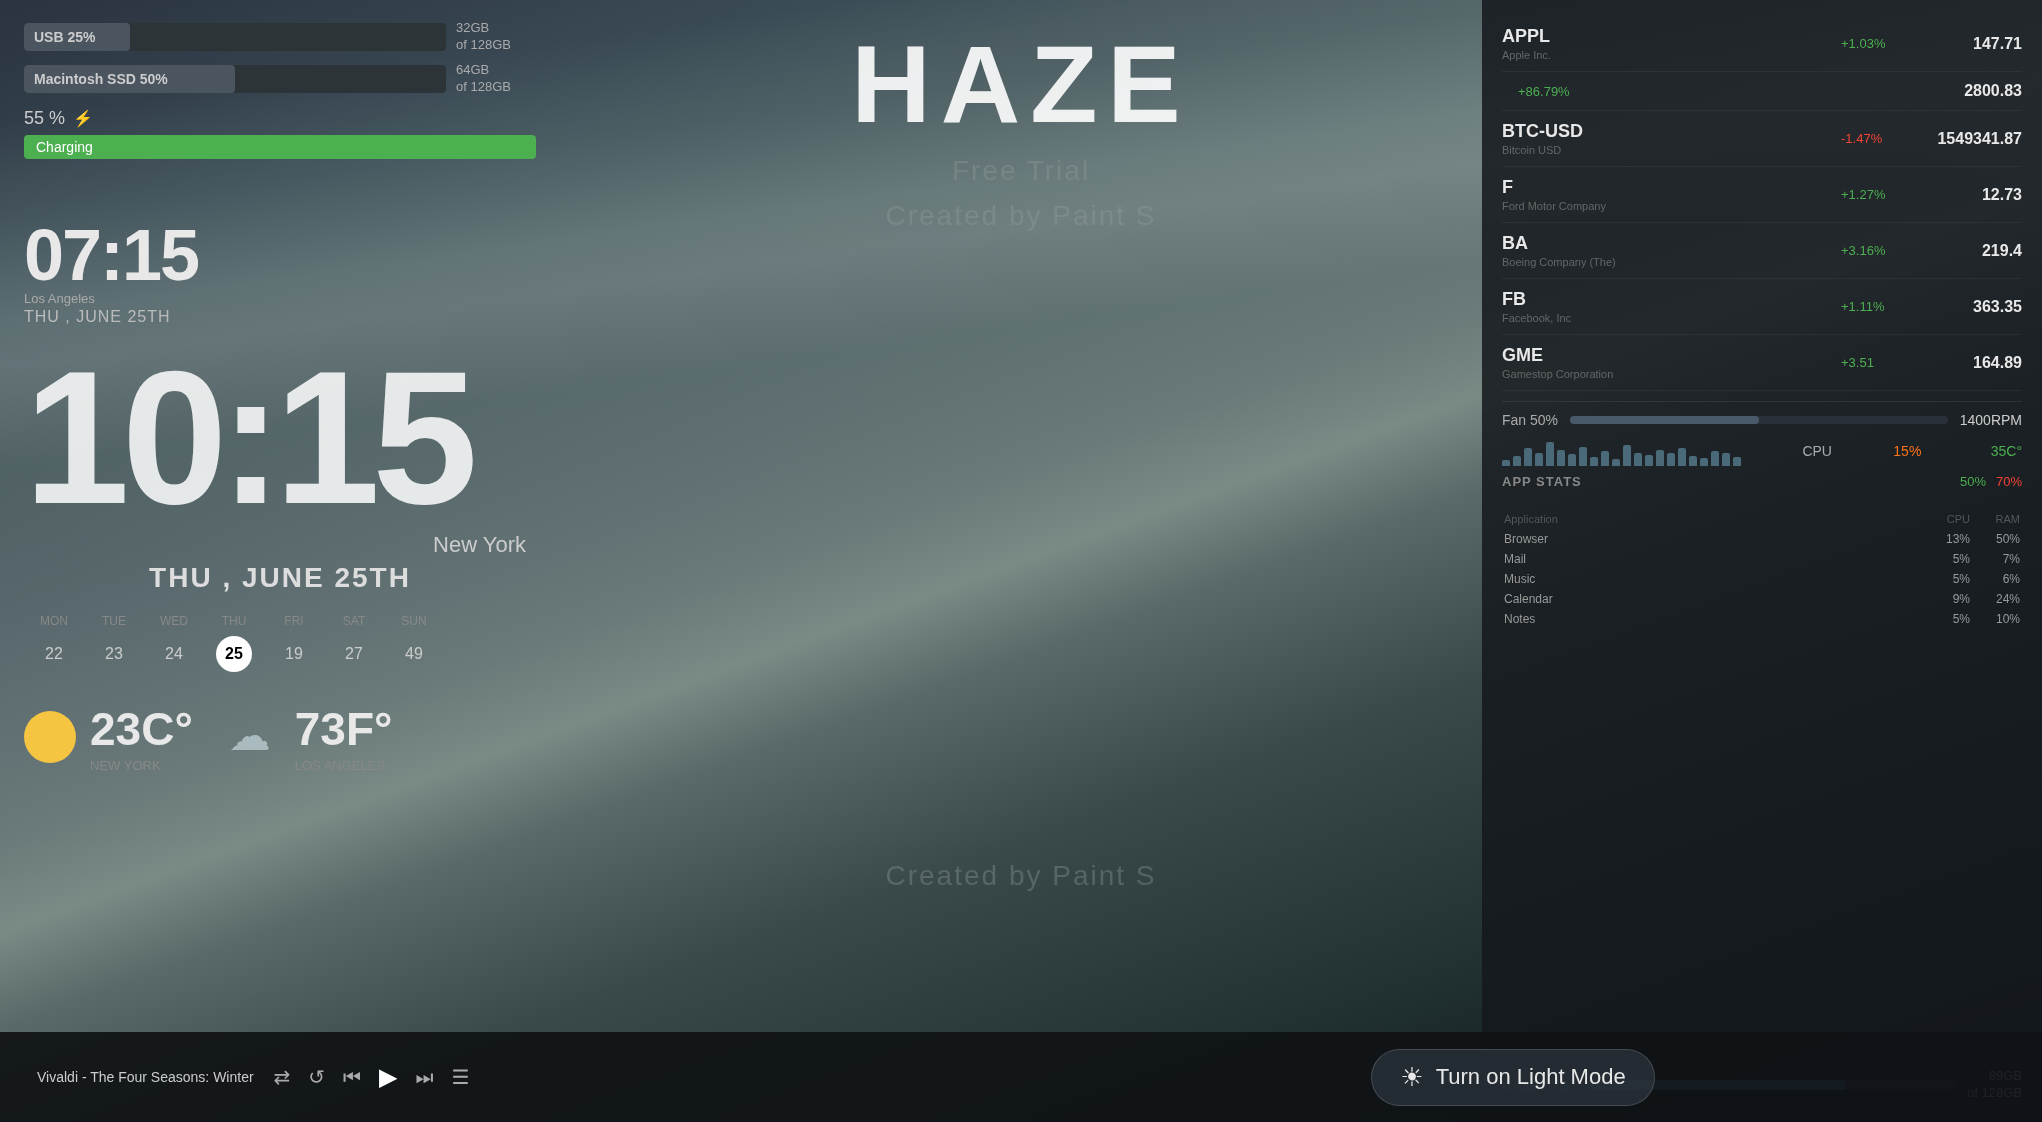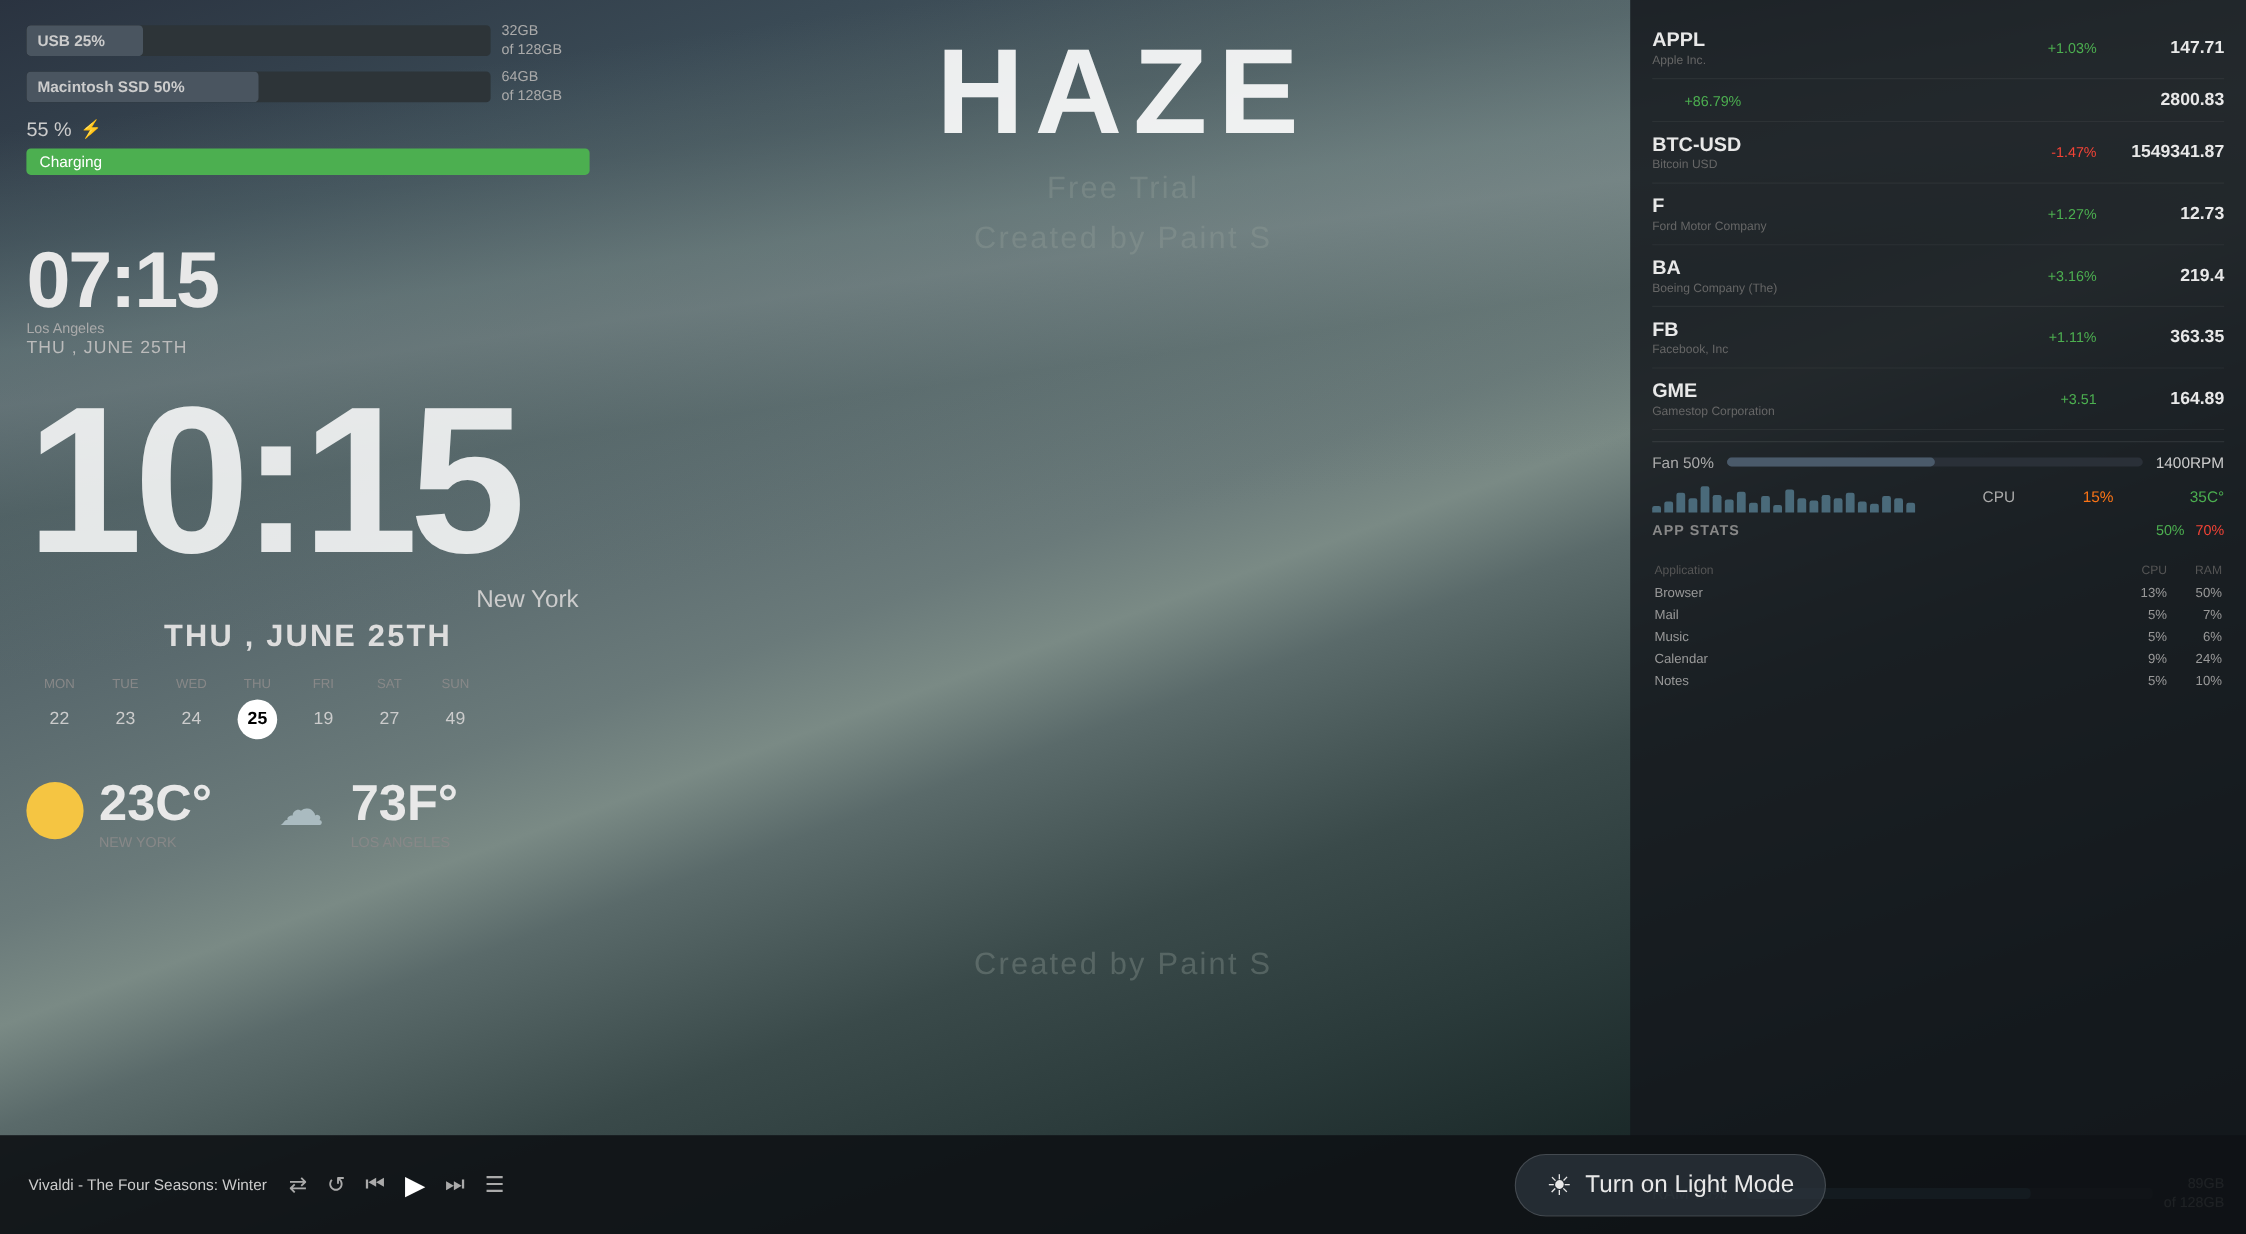--- a/index.html
+++ b/index.html
@@ -249,21 +249,21 @@
       width: 36px;
       height: 36px;
       margin: 0 12px;
     }
 
     
     .weather-section {
       margin-top: 30px;
       display: flex;
       align-items: flex-end;
-      gap: 60px;
+      gap: 36px;
     }
 
     .weather-item {
       display: flex;
       align-items: center;
       gap: 14px;
     }
 
     .weather-icon-sun {
       width: 52px;
@@ -368,21 +368,20 @@
     .stock-name {
       font-size: 11px;
       color: #666;
       margin-top: 2px;
     }
 
     .stock-change {
       font-size: 13px;
       margin: 0 16px;
       min-width: 65px;
-      text-align: right;
     }
 
     .stock-change.up { color: #4caf50; }
     .stock-change.down { color: #f44336; }
 
     .stock-price {
       font-size: 16px;
       font-weight: 600;
       color: #e8e8e8;
       min-width: 100px;
@@ -561,21 +560,21 @@
     .bottom-bar {
       position: absolute;
       bottom: 0;
       left: 0;
       right: 0;
       height: 90px;
       background: rgba(15, 18, 22, 0.92);
       z-index: 20;
       display: flex;
       align-items: center;
-      padding: 0 26px;
+      padding: 0 37px;
     }
 
     .music-section {
       display: flex;
       align-items: center;
       gap: 20px;
       flex: 1;
     }
 
     .music-title {

